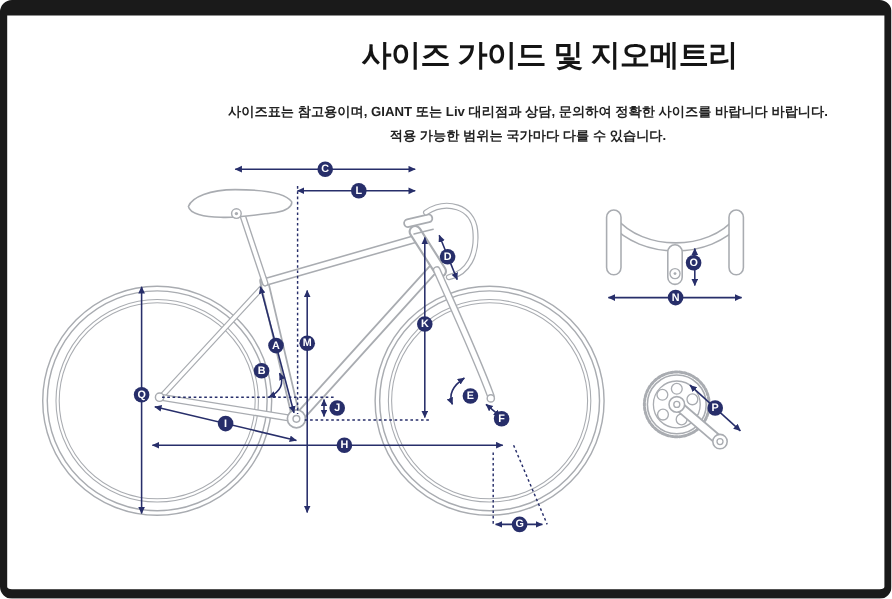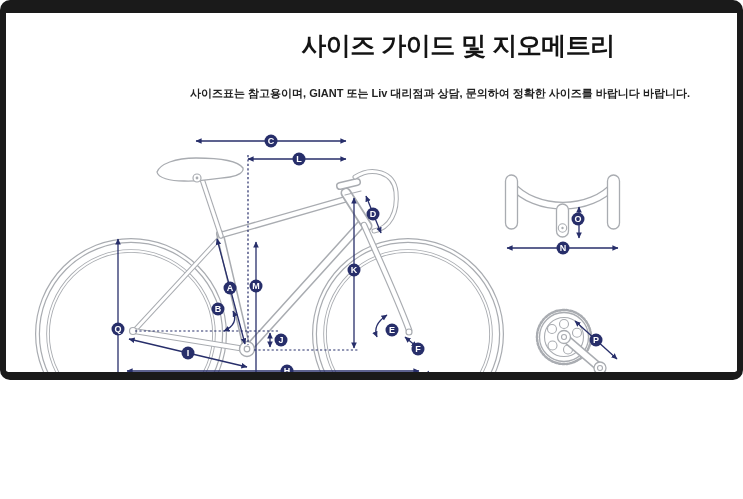--- a/index.html
+++ b/index.html
@@ -1,18 +1,18 @@
 <!DOCTYPE html>
 <html><head>
 <meta charset="utf-8">
 <style>
   html,body{margin:0;padding:0;background:#ffffff;}
   .stage{
     position:relative;
-    width:743px;height:380px;
+    width:743px;height:499px;
     background:#ffffff;
     overflow:hidden;
     font-family:"Liberation Sans","DejaVu Sans",sans-serif;
   }
   .frame-border{
     position:absolute;inset:0;
     border-style:solid;border-color:#1a1a1a;
     border-width:13px 6px 8px 6px;
     border-radius:10px;
     pointer-events:none;
@@ -44,20 +44,21 @@
     font-family:"Liberation Sans","DejaVu Sans",sans-serif;
   }
 </style>
 </head>
 <body>
 
 <div class="stage">
 
   <div class="page-title">사이즈 가이드 및 지오메트리</div>
   <div class="page-sub sub1">사이즈표는 참고용이며, GIANT 또는 Liv 대리점과 상담, 문의하여 정확한 사이즈를 바랍니다 바랍니다.</div>
+  <div class="page-sub sub2">적용 가능한 범위는 국가마다 다를 수 있습니다.</div>
 
   <svg class="diagram-svg" width="743" height="499" viewBox="0 0 743 499">
     <defs>
       <marker id="ah" markerWidth="8" markerHeight="8" refX="5.6" refY="2.8" orient="auto-start-reverse" markerUnits="userSpaceOnUse">
         <path d="M0,0 L6,2.8 L0,5.6 Z" fill="#272e6a"></path>
       </marker>
     </defs>
 
     <g stroke="#a9acb1" fill="none" stroke-linecap="round">
 

